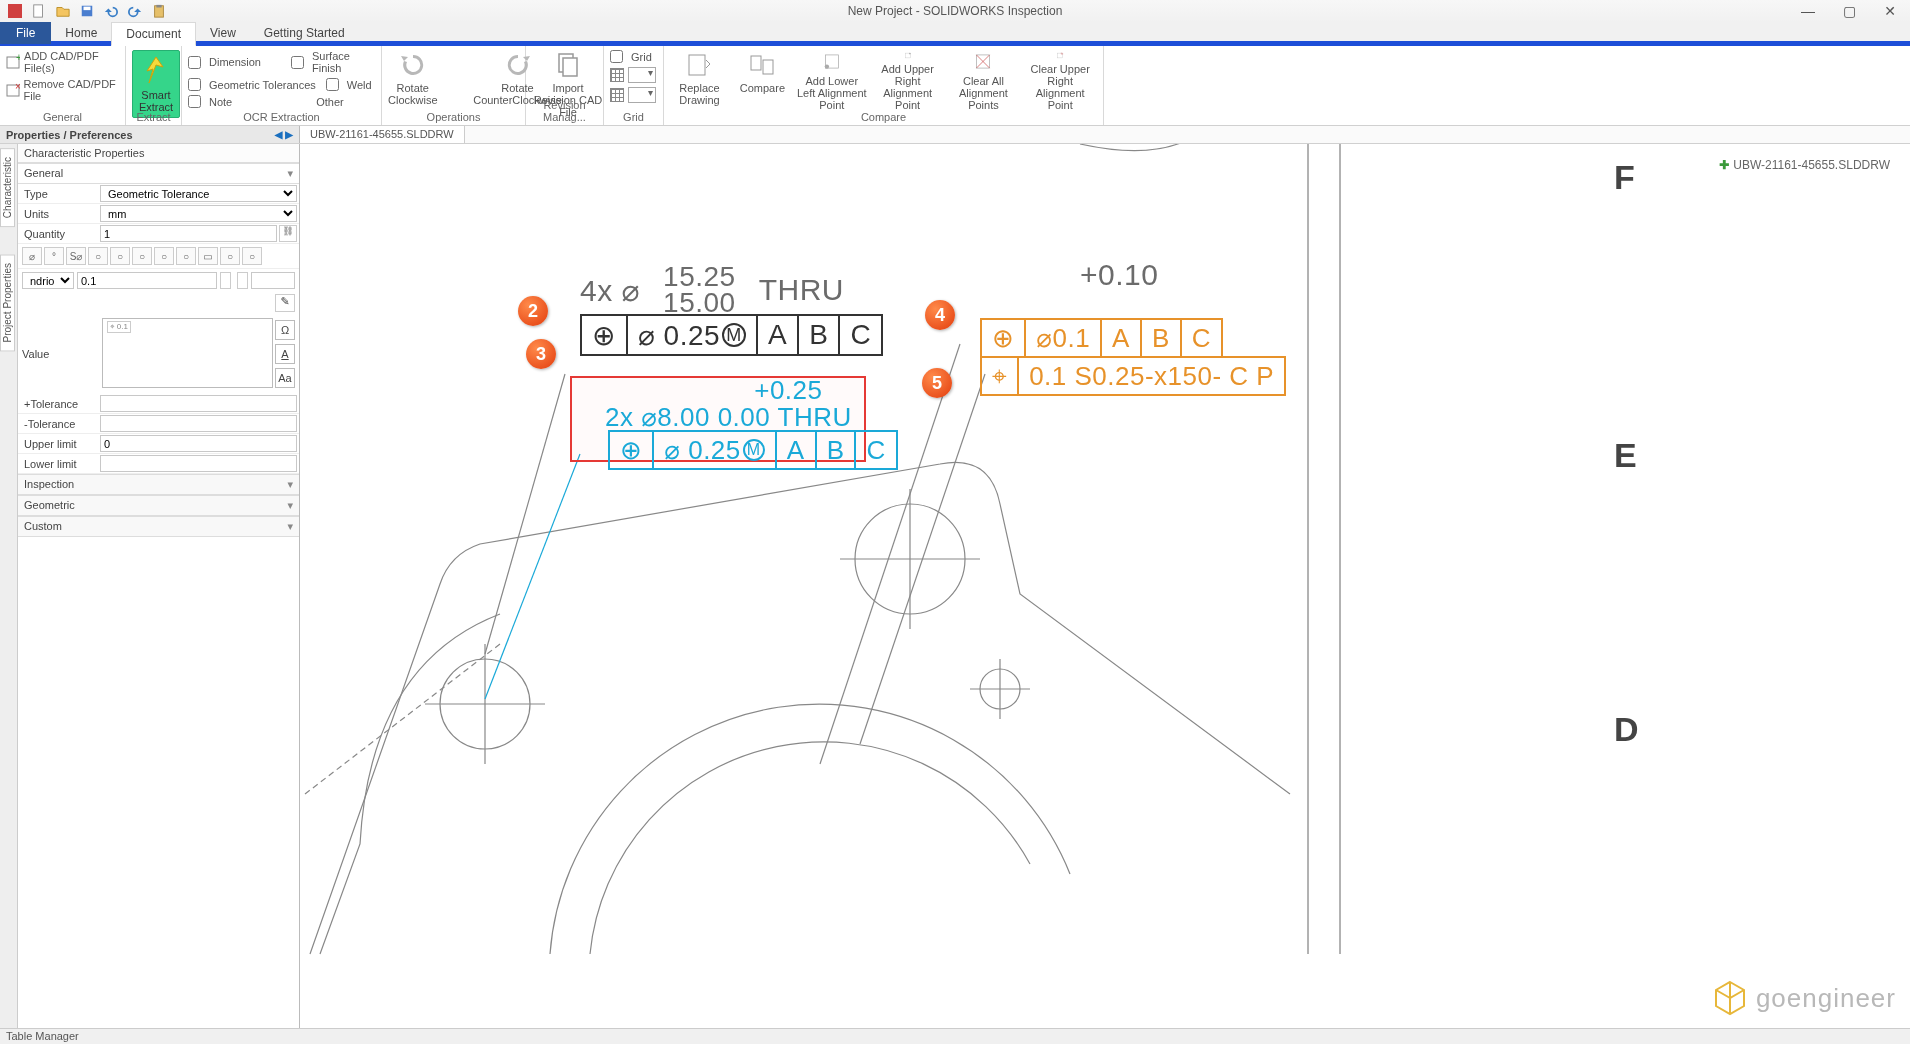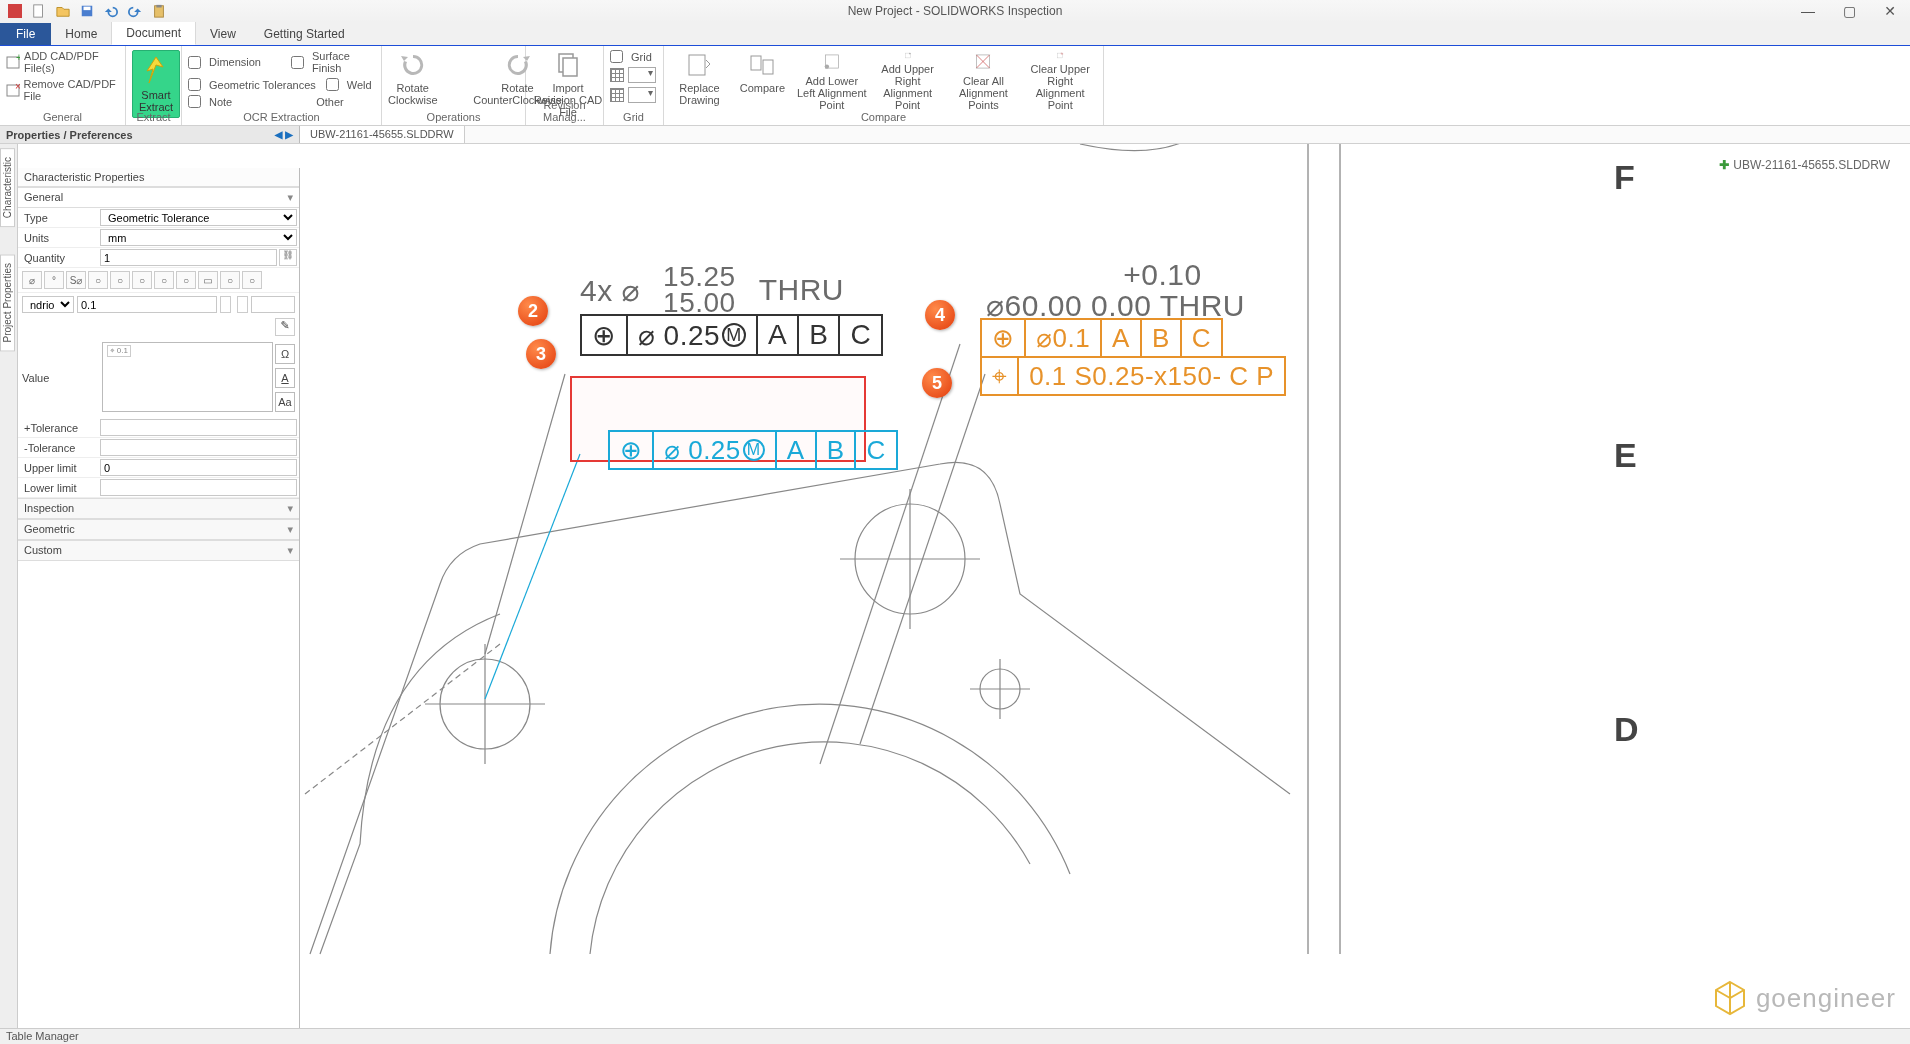--- a/index.html
+++ b/index.html
@@ -7,21 +7,21 @@
 
  
  .title-bar { height: 22px; background: linear-gradient(#f7f7f7,#f1f1f1); display: flex; align-items: center; font-size: 12px; position: relative; }
  .qat { display: flex; gap: 10px; padding-left: 8px; }
  .qat .ico { width: 14px; height: 14px; }
  .title-text { position: absolute; left: 50%; transform: translateX(-50%); color: #555; }
  .win-ctl { margin-left: auto; display: flex; gap: 28px; padding-right: 14px; color: #555; font-size: 14px;}
  .win-ctl span { cursor: pointer; }
 
  
- .ribbon-tabs { height: 24px; background: #f1f1f1; display: flex; align-items: flex-end; font-size: 12px; border-bottom:1px solid #1d4ed8;}
+ .ribbon-tabs { height: 24px; background: #f1f1f1; display: flex; align-items: flex-start; font-size: 12px; border-bottom:5px solid #1d4ed8;}
  .ribbon-tabs .tab { padding: 4px 14px; color: #444; cursor: pointer; }
  .ribbon-tabs .tab.file { background: #2b579a; color: #fff; padding: 4px 16px;}
  .ribbon-tabs .tab.active { background: #fff; border:1px solid #d9d9d9; border-bottom:1px solid #fff;}
 
  
  .ribbon { height: 80px; background: #fff; display: flex; font-size: 11px; border-bottom:1px solid #d0d0d0;}
  .group { border-right: 1px solid #d9d9d9; position: relative; padding:4px 6px 14px 6px;}
  .group-label { position:absolute; bottom:2px; left:0; right:0; text-align:center; color:#666;}
  .stack { display:flex; flex-direction:column; gap:4px; }
  .row { display:flex; align-items:center; gap:4px; color:#555;}
@@ -42,21 +42,21 @@
  .doc-tabs .dtab{ padding:2px 10px; background:#fff; border-right:1px solid #ccc; color:#555;}
 
  
  .main { position:absolute; top:144px; bottom:16px; left:0; right:0; display:flex;}
  .side-tabs{ width:18px; background:#eee; border-right:1px solid #ccc; position:relative;}
  .vt { position:absolute; writing-mode:vertical-rl; transform:rotate(180deg); font-size:10px; color:#555; background:#fff; border:1px solid #ccc; padding:8px 1px;}
  .vt.a{ top:4px;}
  .vt.b{ top:110px;}
 
  
- .props{ width:282px; background:#fff; border-right:1px solid #bbb; font-size:11px; color:#444;margin-top:24px;}
+ .props{ width:282px; background:#fff; border-right:1px solid #bbb; font-size:11px; color:#444;}
  .props .sect-hdr{ background:#fcfcfc; padding:3px 6px; border-bottom:1px solid #ddd;}
  .props select, .props input[type=text]{ width:100%; font-size:11px; border:1px solid #c8c8c8; height:17px; padding:0 3px; background:#fff;}
  .prop-row{ display:flex; align-items:center; border-bottom:1px solid #eee;}
  .prop-row .lab{ width:80px; padding:2px 6px;}
  .prop-row .fld{ flex:1; padding:1px 2px;}
  .tool-row{ display:flex; gap:2px; padding:3px 4px; border-bottom:1px solid #eee; flex-wrap:wrap;}
  .tool-row .tb{ width:20px; height:18px; border:1px solid #ccc; display:flex; align-items:center; justify-content:center; font-size:10px; color:#666; background:#fafafa;}
  .input-inline{ display:flex; gap:3px; padding:3px 4px; align-items:center;}
  .input-inline input{ width:44px;}
  .val-row{ display:flex; padding:4px;}
@@ -456,36 +456,39 @@
        <div class="cell">A</div>
        <div class="cell">B</div>
        <div class="cell">C</div>
      </div>
    </div>
 
    <div class="balloon" style="left:218px; top:152px">2</div>
    <div class="balloon" style="left:226px; top:195px">3</div>
 
    <div class="sel-box" style="left:270px; top:232px; width:296px; height:86px"></div>
+   <div class="callout-grey callout-blue" style="left:305px; top:234px; position:absolute; font-size:26px;">
+     <div style="text-align:center; line-height:24px;"><span style="margin-left:120px">+0.25</span></div>
+     <div>2x ⌀8.00  0.00 THRU</div>
+   </div>
    <div class="callout-grey callout-blue" style="left:308px; top:286px; position:absolute;">
      <div class="fcf2">
        <div class="cell">⊕</div>
        <div class="cell">
             <span>⌀ 0.25</span>
             <span class="circled" style="width:22px;height:22px;line-height:18px;font-size:16px;margin-left:2px">M</span>
           </div>
        <div class="cell">A</div>
        <div class="cell">B</div>
        <div class="cell">C</div>
      </div>
    </div>
 
    <div class="callout-grey" style="left:686px; top:118px; position:absolute;">
      <div style="text-align:center; line-height:26px;"><span style="margin-left:94px">+0.10</span></div>
-     <div>⌀60.00  0.00 THRU</div>
    </div>
    <div class="callout-grey callout-orange" style="left:680px; top:174px; position:absolute;">
      <div class="fcf2">
        <div class="cell">⊕</div>
        <div class="cell">⌀0.1</div>
        <div class="cell">A</div>
        <div class="cell">B</div>
        <div class="cell">C</div>
      </div>
    </div>

